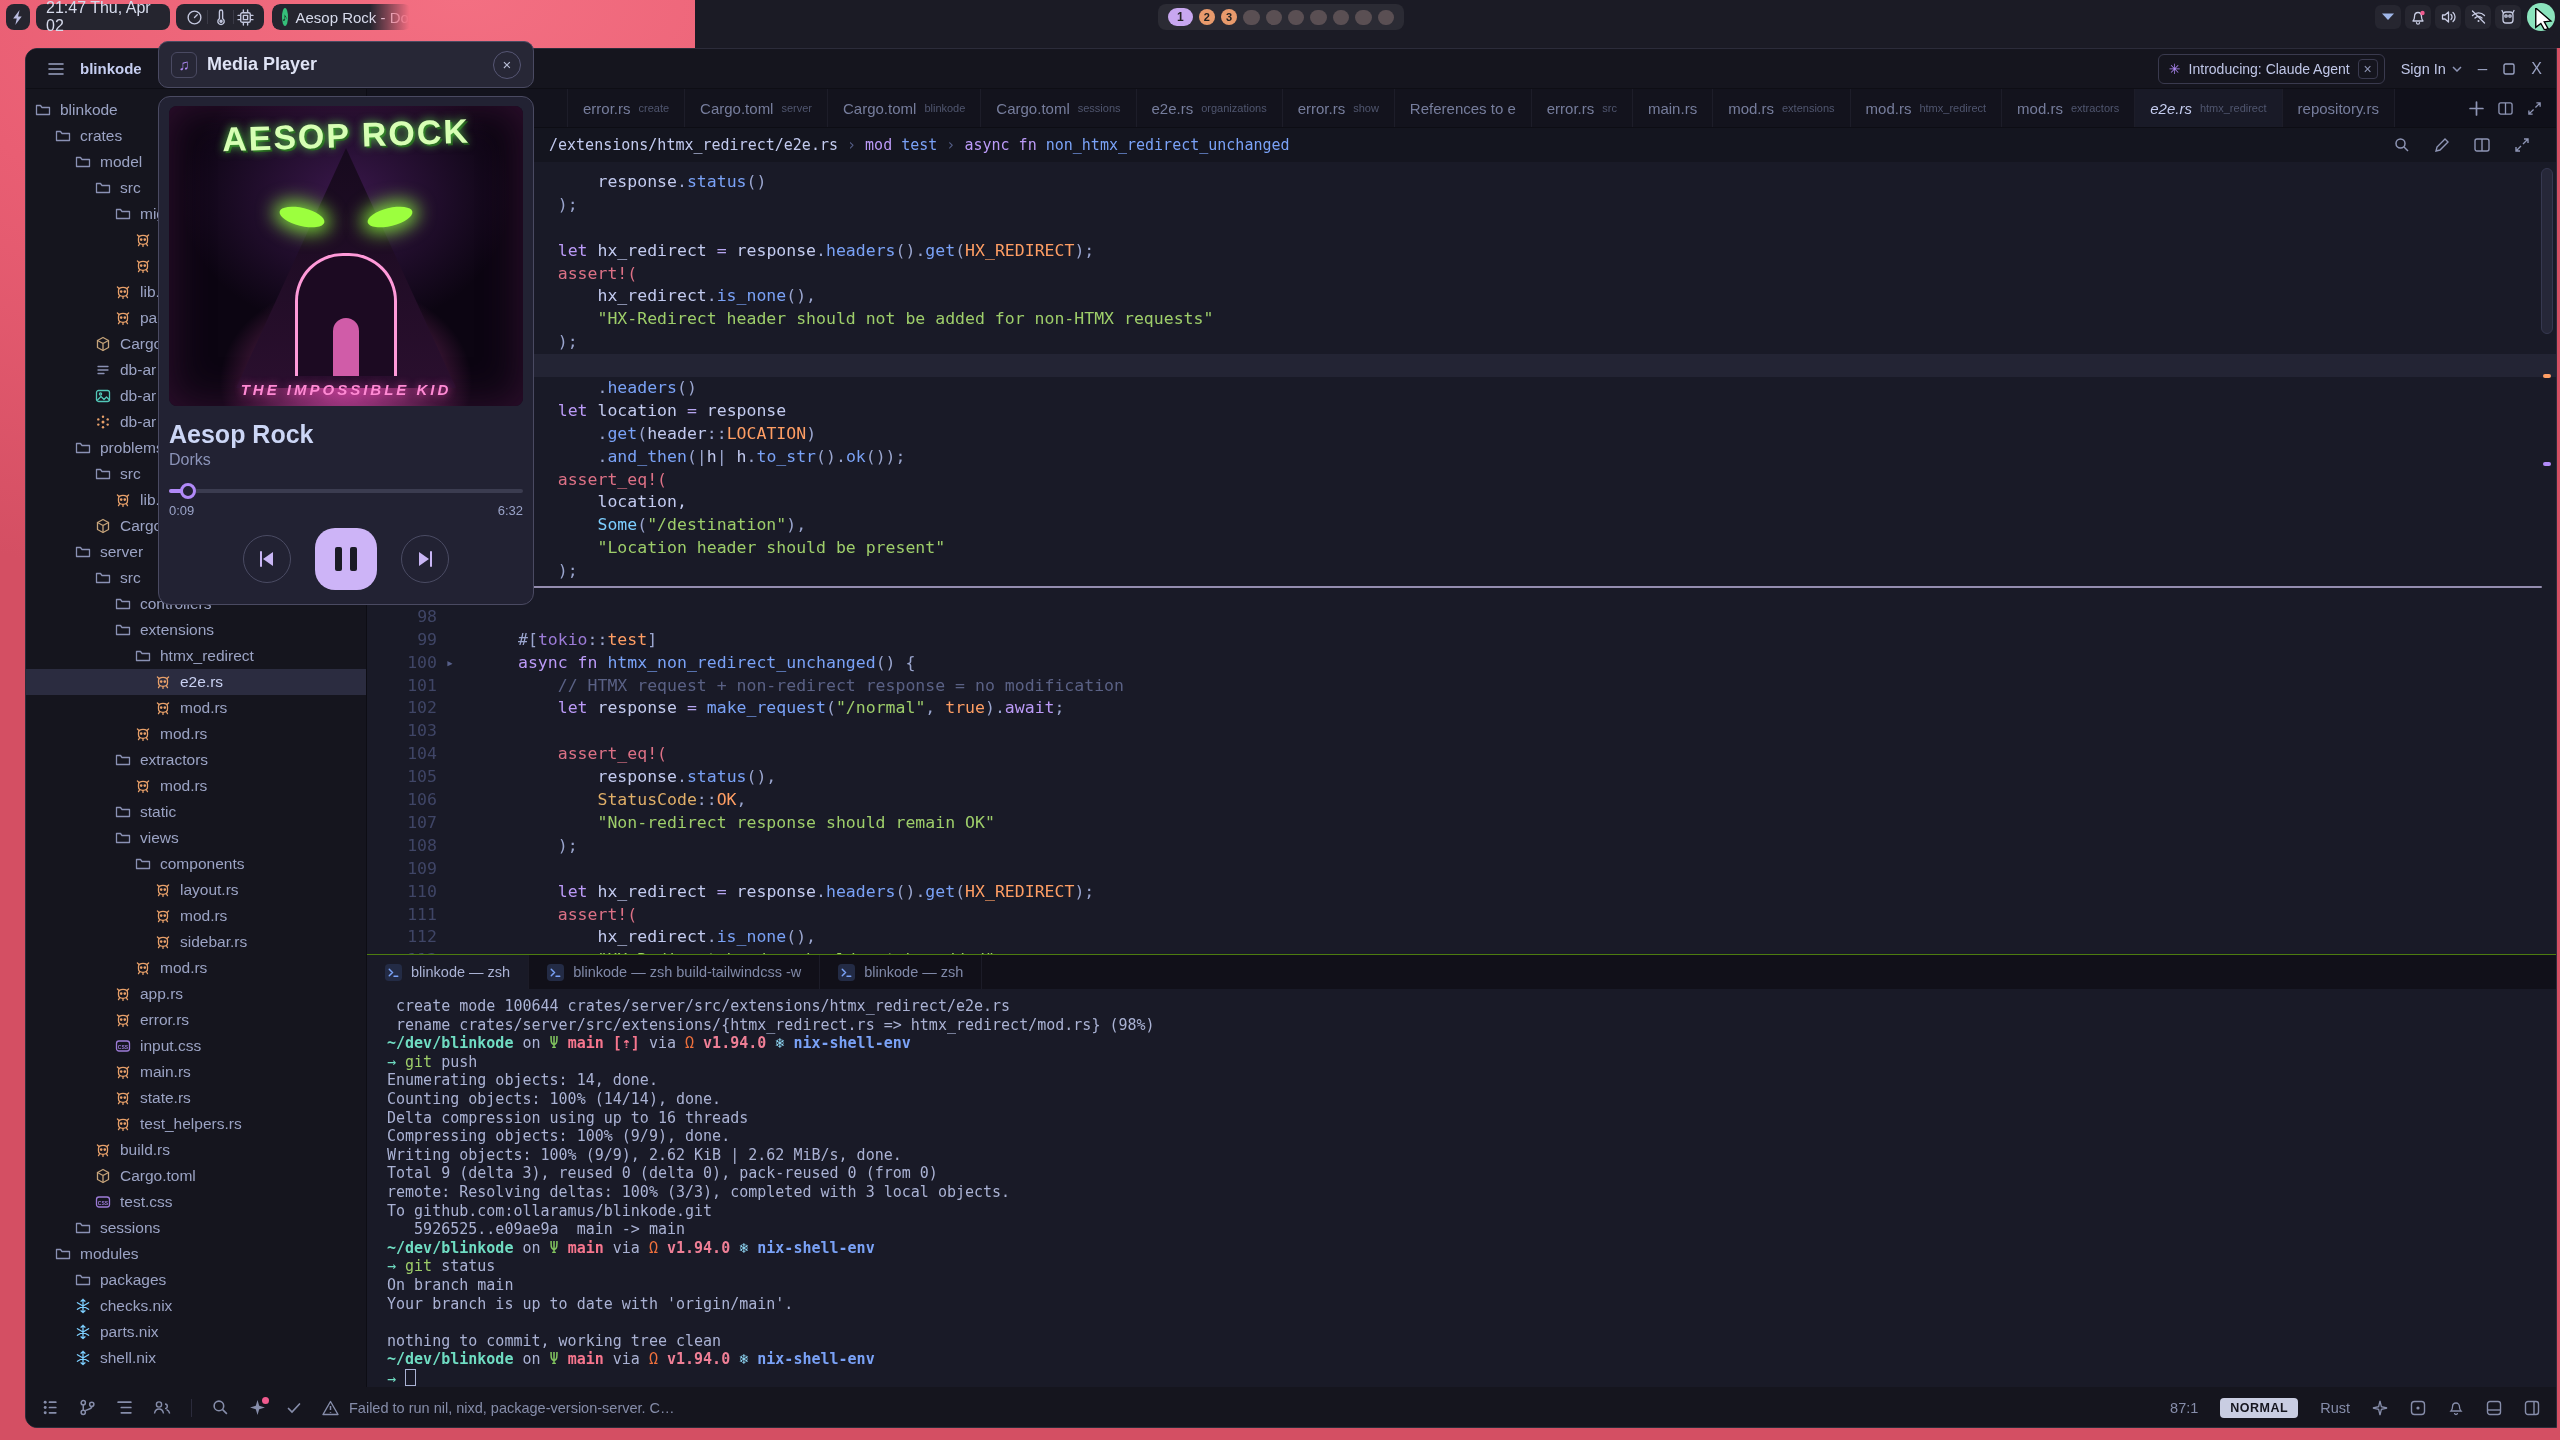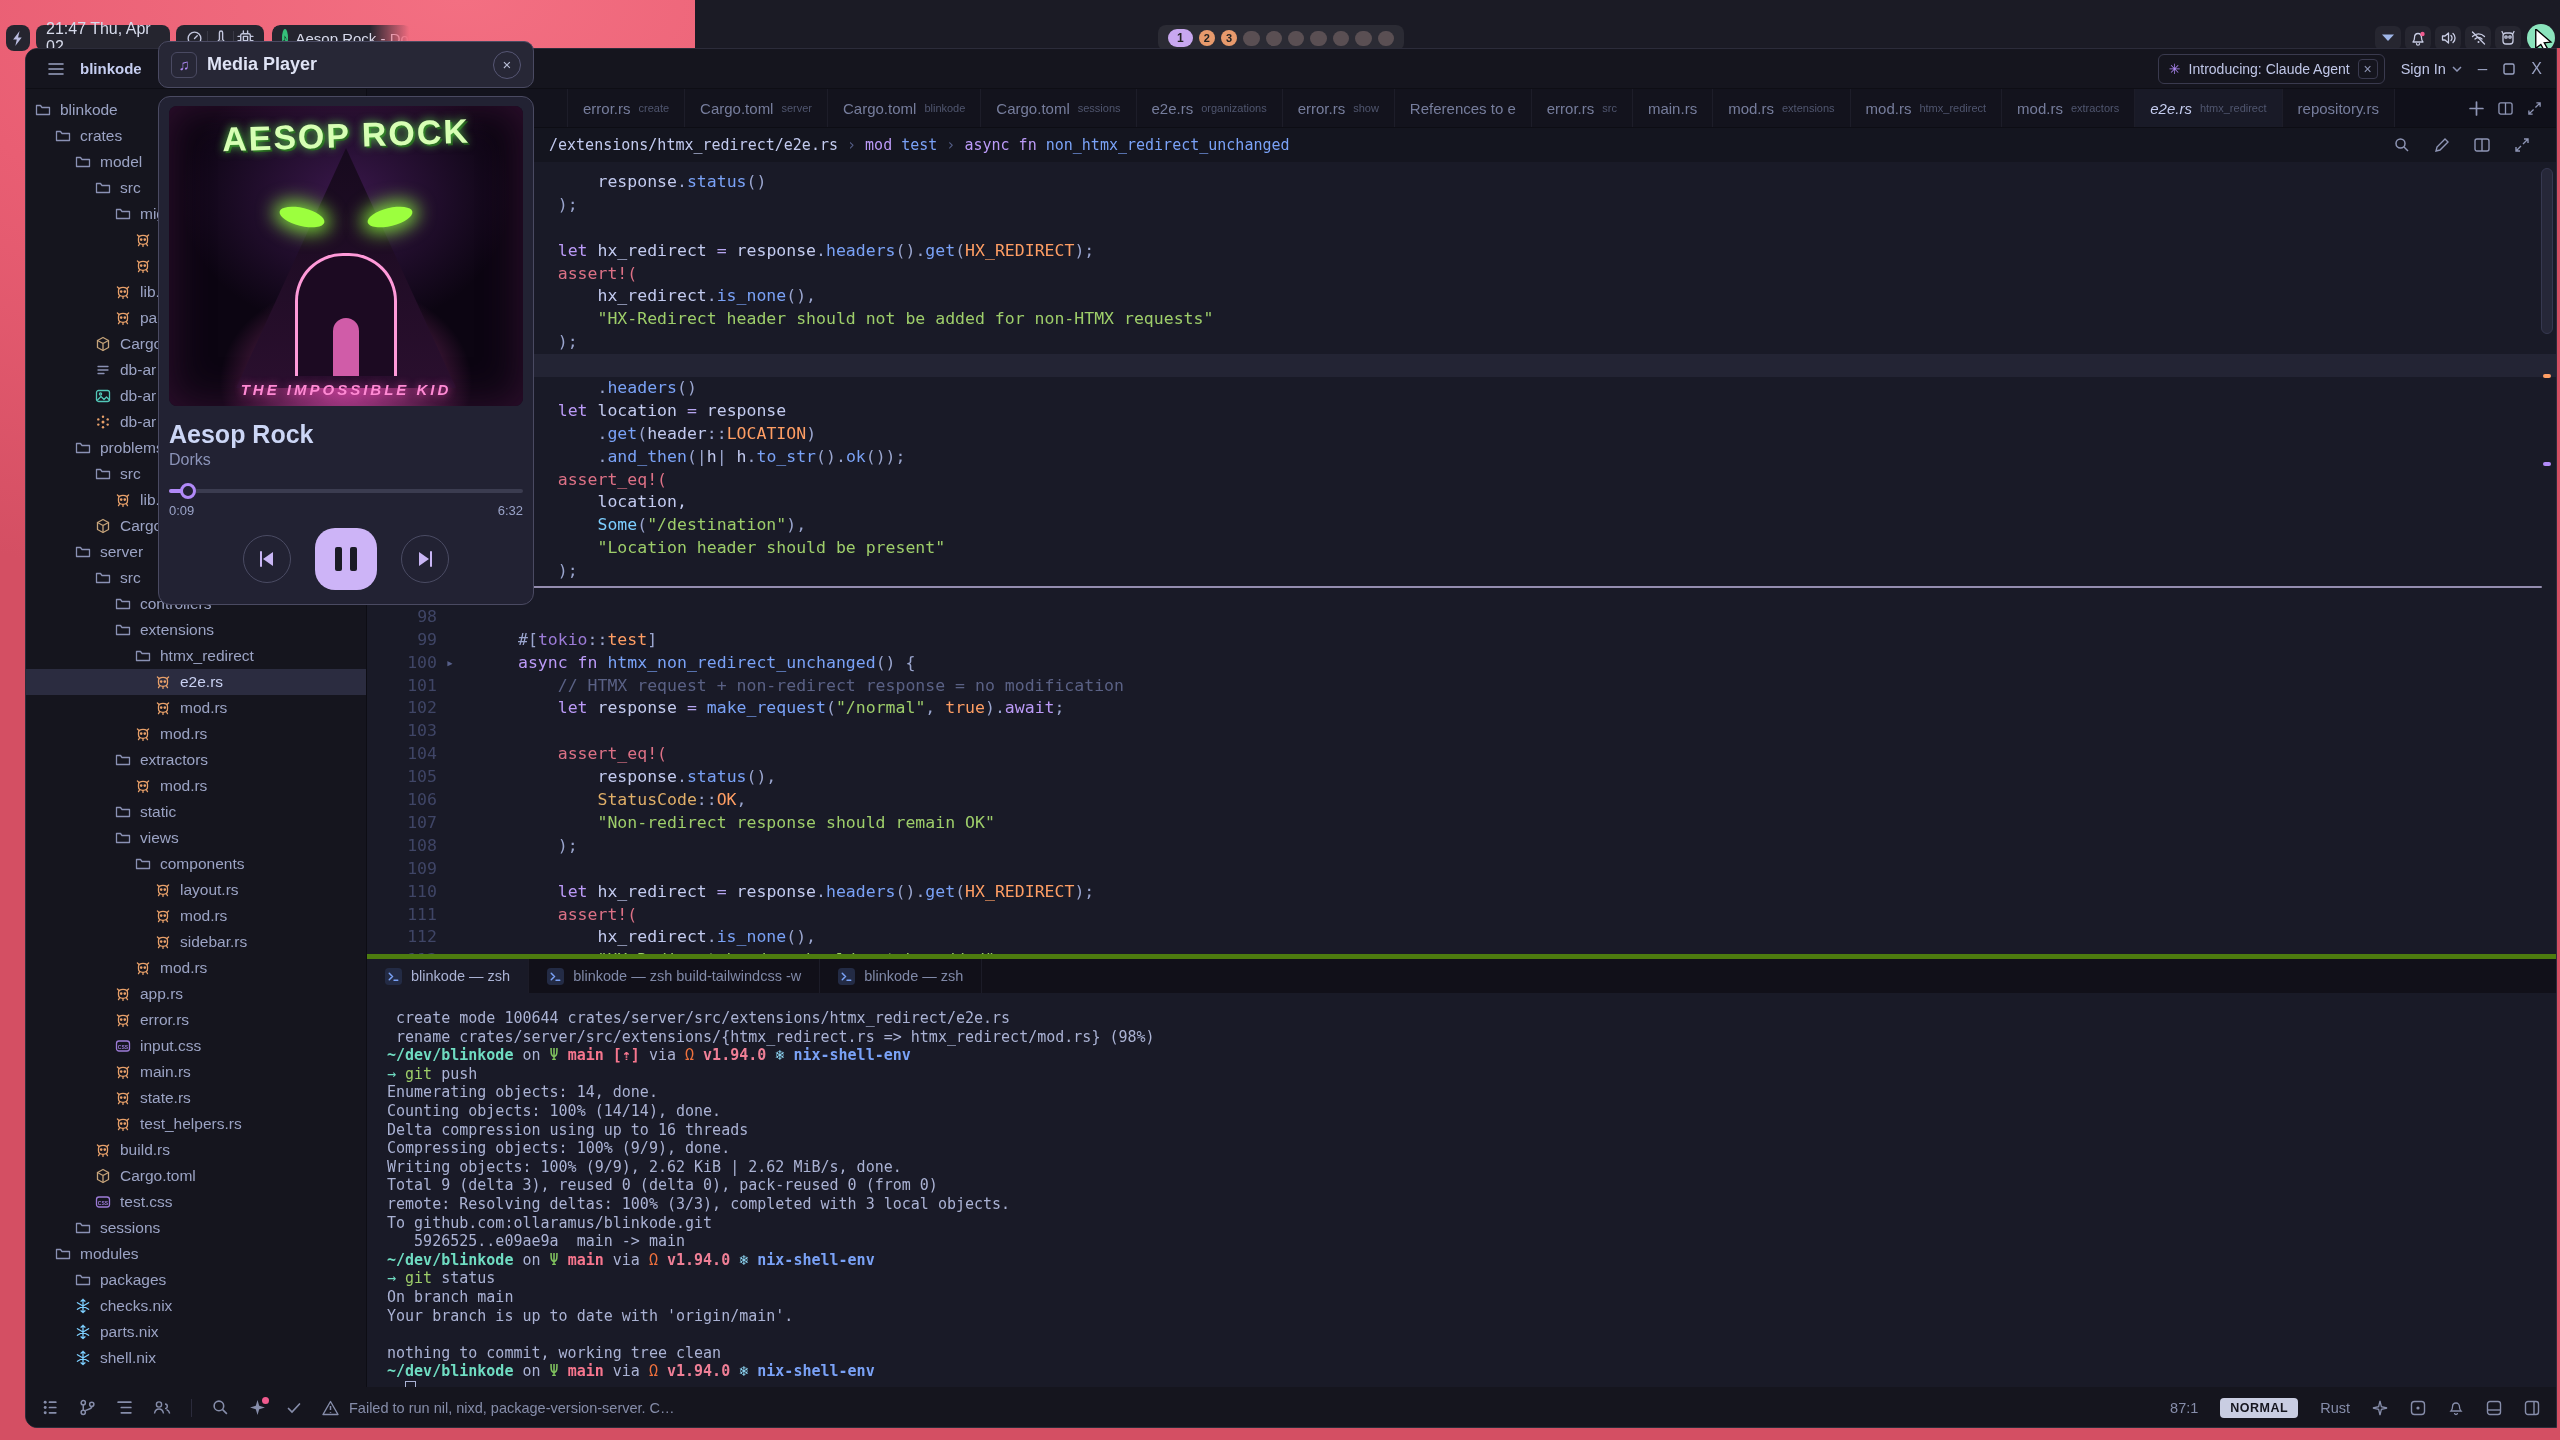--- a/index.html
+++ b/index.html
@@ -2,21 +2,21 @@
 <html><head>
 <meta charset="utf-8">
 <style>
   html,body{margin:0;padding:0;background:#000;}
   #screen{position:relative;width:2560px;height:1440px;overflow:hidden;
     font-family:"Liberation Sans","DejaVu Sans",sans-serif;color:#c0caf5;}
   
   .wallpaper{position:absolute;inset:0;
     background:radial-gradient(1200px 600px at 18% 0%,#f36f82 0%,#e95e73 45%,#d44f63 100%);}
   .top-dark{position:absolute;left:695px;top:0;width:1865px;height:48px;background:#1b1b25;}
-  .topbar{position:absolute;left:0;top:0;width:2560px;height:34px;margin-top:21px;}
+  .topbar{position:absolute;left:0;top:0;width:2560px;height:34px;}
   .pill{position:absolute;top:4px;height:26px;background:#25252f;border-radius:8px;
     display:flex;align-items:center;gap:8px;padding:0 10px;box-sizing:border-box;color:#d7dbec;}
   .tray-tile{position:absolute;top:5px;width:26px;height:24px;background:#262630;border-radius:6px;
     display:flex;align-items:center;justify-content:center;}
   .ws-dot{border-radius:9px;display:flex;align-items:center;justify-content:center;
     font-weight:bold;font-size:12px;color:#222;}
   
   #window{position:absolute;left:25px;top:48px;width:2532px;height:1380px;background:#14141d;
     border-radius:12px 0 0 12px;overflow:hidden;display:flex;flex-direction:column;
     border:1px solid #2c2c3a;box-sizing:border-box;}
@@ -42,21 +42,21 @@
   .cl .ln{width:70px;text-align:right;color:#3f4566;flex:none;}
   .cl .rn{width:26px;text-align:center;color:#565f89;flex:none;font-size:13px;}
   .cl .ct{margin-left:55px;}
   .cl.cur{background:#232434;}
   .caret{position:absolute;left:151px;width:2px;height:19px;margin-top:2px;background:#b8c0e8;}
   .divline{position:absolute;left:0;right:14px;top:424px;height:2px;background:#aaa2c8;opacity:.85;border-radius:2px;}
   .vscroll{position:absolute;right:3px;top:6px;width:12px;height:166px;background:#262738;
     border:1px solid #363850;border-radius:6px;box-sizing:border-box;}
   .vmark{position:absolute;right:5px;width:8px;height:4px;border-radius:2px;}
   
-  .terminal{height:436px;flex:none;background:#191a27;border-top:5px solid #4d7c0f;display:flex;flex-direction:column;gap:8px;}
+  .terminal{height:436px;flex:none;background:#191a27;border-top:1px solid #4d7c0f;display:flex;flex-direction:column;}
   .termtabs{height:34px;flex:none;background:#111019;display:flex;align-items:stretch;}
   .ttab{display:flex;align-items:center;gap:9px;padding:0 18px;font-size:14.5px;color:#8archive;}
   .ttab{color:#8089a8;background:#111019;border-right:1px solid #1c1c28;}
   .ttab.active{background:#191a27;color:#aab2d4;}
   .termbody{flex:1;padding:8px 0 0 20px;font-family:"DejaVu Sans Mono",monospace;font-size:15px;
     line-height:18.6px;white-space:pre;color:#aab2d4;}
   .curbox{display:inline-block;width:9px;height:15px;border:1.5px solid #aab2d4;vertical-align:-2px;}
   
   .statusbar{height:40px;flex:none;background:#15151e;border-top:1px solid #23233200;display:flex;
     align-items:center;padding:0 16px;gap:20px;font-size:14.5px;color:#868daa;box-sizing:border-box;}

